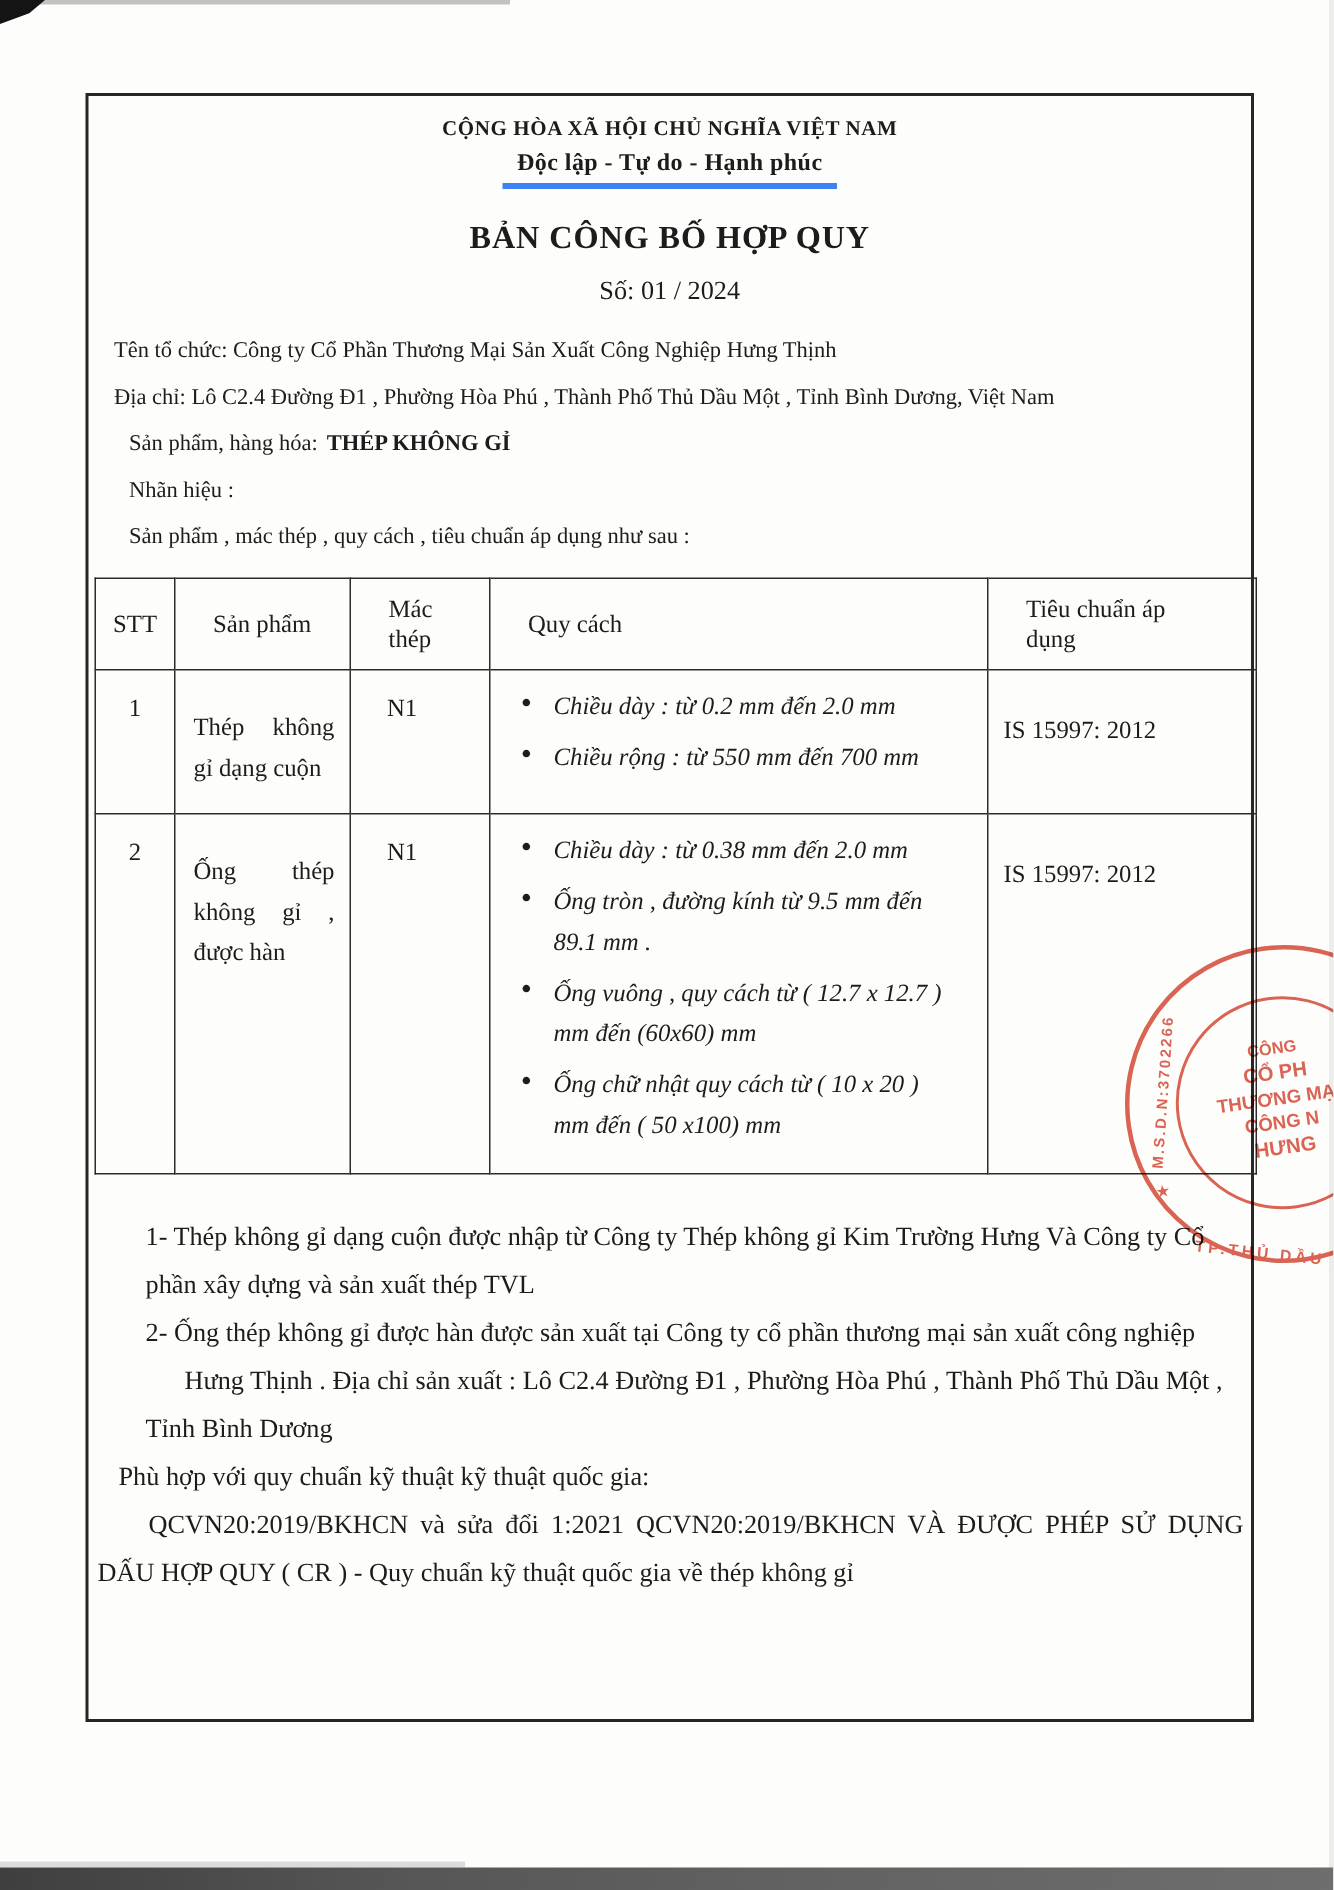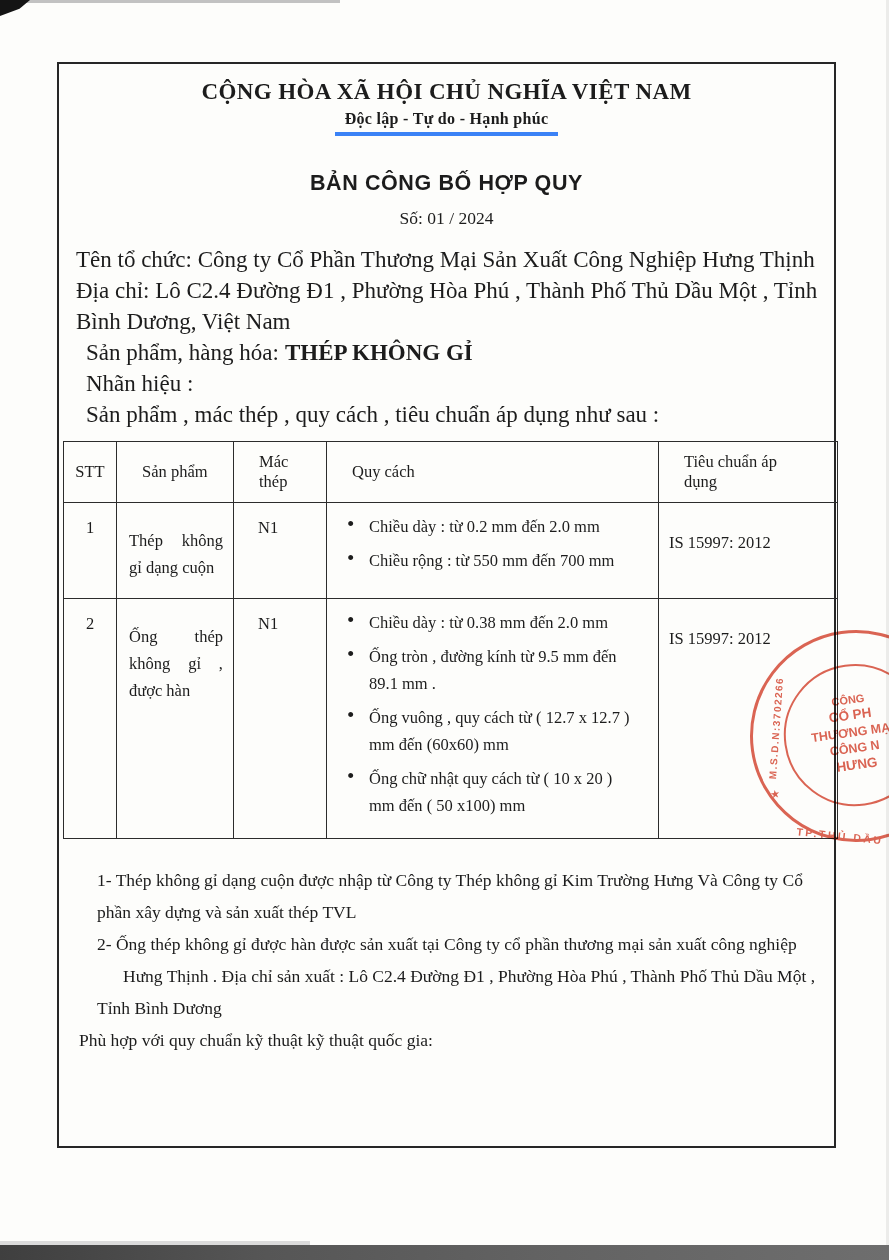--- a/index.html
+++ b/index.html
@@ -12,46 +12,46 @@
   .mark-tl{position:absolute;left:0;top:0;width:30px;height:16px;background:#141414;
     clip-path:polygon(0 0,100% 0,65% 55%,0 100%);}
   .scan-top{position:absolute;left:0;top:0;width:340px;height:3px;background:#c2c2c2;}
   .scan-right{position:absolute;right:0;top:0;width:3px;height:100%;background:#ececea;}
   .scan-smear{position:absolute;left:0;bottom:15px;width:310px;height:4px;background:#c9c9c9;opacity:.65;}
   .scan-bottom{position:absolute;left:0;bottom:0;width:100%;height:15px;
     background:linear-gradient(90deg,#3f3f3f,#565656 30%,#626262 60%,#6e6e6e);}
   
   .frame{position:absolute;left:57px;top:62px;width:779px;height:1086px;
     border:2px solid #262626;box-sizing:border-box;padding-top:9px;}
-  .nat-title{text-align:center;font-weight:bold;font-size:23px;letter-spacing:.4px;margin:6px 0 0 0;}
+  .nat-title{text-align:center;font-weight:bold;font-size:14px;letter-spacing:.4px;margin:6px 0 0 0;}
   .motto-wrap{text-align:center;margin-top:5px;}
   .motto{display:inline-block;font-weight:bold;font-size:16px;
     border-bottom:4px solid #3b82f6;padding:0 10px 4px 10px;letter-spacing:.3px;}
-  .doc-title{text-align:center;font-family:Liberation Sans, sans-serif;font-weight:bold;
-    font-size:21.5px;letter-spacing:.6px;margin:35px 0 0 0;}
+  .doc-title{text-align:center;font-family:Liberation Serif, serif;font-weight:bold;
+    font-size:21.5px;letter-spacing:.6px;margin:20px 0 0 0;}
   .doc-number{text-align:center;font-size:17.5px;margin:12px 0 0 0;}
-  .info{margin:15px 14px 4px 17px;font-size:23px;line-height:31px;}
+  .info{margin:15px 14px 4px 17px;font-size:15px;line-height:31px;}
   .info p{margin:0;}
   .indent1{margin-left:10px !important;}
   .product-value{font-weight:bold;margin-left:6px;}
   
   table{margin:11px 0 0 4px;width:774px;table-layout:fixed;border-collapse:collapse;font-size:16.5px;}
   th,td{border:1.8px solid #2c2c2c;vertical-align:top;box-sizing:border-box;}
   thead th{font-weight:normal;text-align:left;vertical-align:middle;height:40px;padding:4px 25px;}
   thead th.c-stt{text-align:center;padding:20px 2px;}
   td{padding:9px 8px;line-height:27px;}
   td.c-stt{text-align:center;padding-top:11px;}
   td.c-sp{text-align:justify;padding:24px 10px 9px 12px;}
   td.c-mt{padding:11px 6px 9px 24px;}
   td.c-qc{padding:6px 8px 6px 12px;}
   td.c-tc{padding:26px 6px 9px 10px;}
   .r1 td{height:96px;}
   .r2 td{height:240px;}
   .spec-list{list-style:none;margin:4px 0 0 0;padding:0;}
-  .spec-list li{position:relative;padding:0 14px 0 30px;margin:0 0 7px 0;line-height:27px;}
+  .spec-list li{position:relative;padding:0 14px 0 30px;margin:0 0 7px 0;line-height:27px;font-style:italic;}
   .spec-list li::before{content:"•";position:absolute;left:8px;top:-2px;font-size:21px;}
   
   .notes{margin:25px 2px 0 2px;font-size:17.5px;line-height:32px;}
   .notes p{margin:0;}
   .note1{margin-left:36px !important;}
   .note2{margin-left:36px !important;padding-left:26px;text-indent:-26px;}
   .note3{margin-left:36px !important;}
   .conformity{margin-left:18px !important;}
   .regulation{text-align:justify;text-indent:34px;padding:0 3px 0 4px;}
   
@@ -148,20 +148,21 @@
           <td class="c-tc">IS 15997: 2012</td>
         </tr>
       </tbody>
     </table>
 
     <div class="notes">
       <p class="note1">1- Thép không gỉ dạng cuộn được nhập từ Công ty Thép không gỉ Kim Trường Hưng Và Công ty Cổ phần xây dựng và sản xuất thép TVL</p>
       <p class="note2">2- Ống thép không gỉ được hàn được sản xuất tại Công ty cổ phần thương mại sản xuất công nghiệp Hưng Thịnh . Địa chỉ sản xuất : Lô C2.4 Đường Đ1 , Phường Hòa Phú , Thành Phố Thủ Dầu Một ,</p>
       <p class="note3">Tỉnh Bình Dương</p>
       <p class="conformity">Phù hợp với quy chuẩn kỹ thuật kỹ thuật quốc gia:</p>
+      <p class="regulation">QCVN20:2019/BKHCN và sửa đổi 1:2021 QCVN20:2019/BKHCN VÀ ĐƯỢC PHÉP SỬ DỤNG DẤU HỢP QUY ( CR ) - Quy chuẩn kỹ thuật quốc gia về thép không gỉ</p>
     </div>
 
   </div>
 
   <div class="stamp">
     <div class="ring-outer"></div>
     <div class="ring-inner"></div>
     <div class="center-text">
       <span class="st-s">CÔNG</span>
       <span class="st-l">CỔ PH</span>

